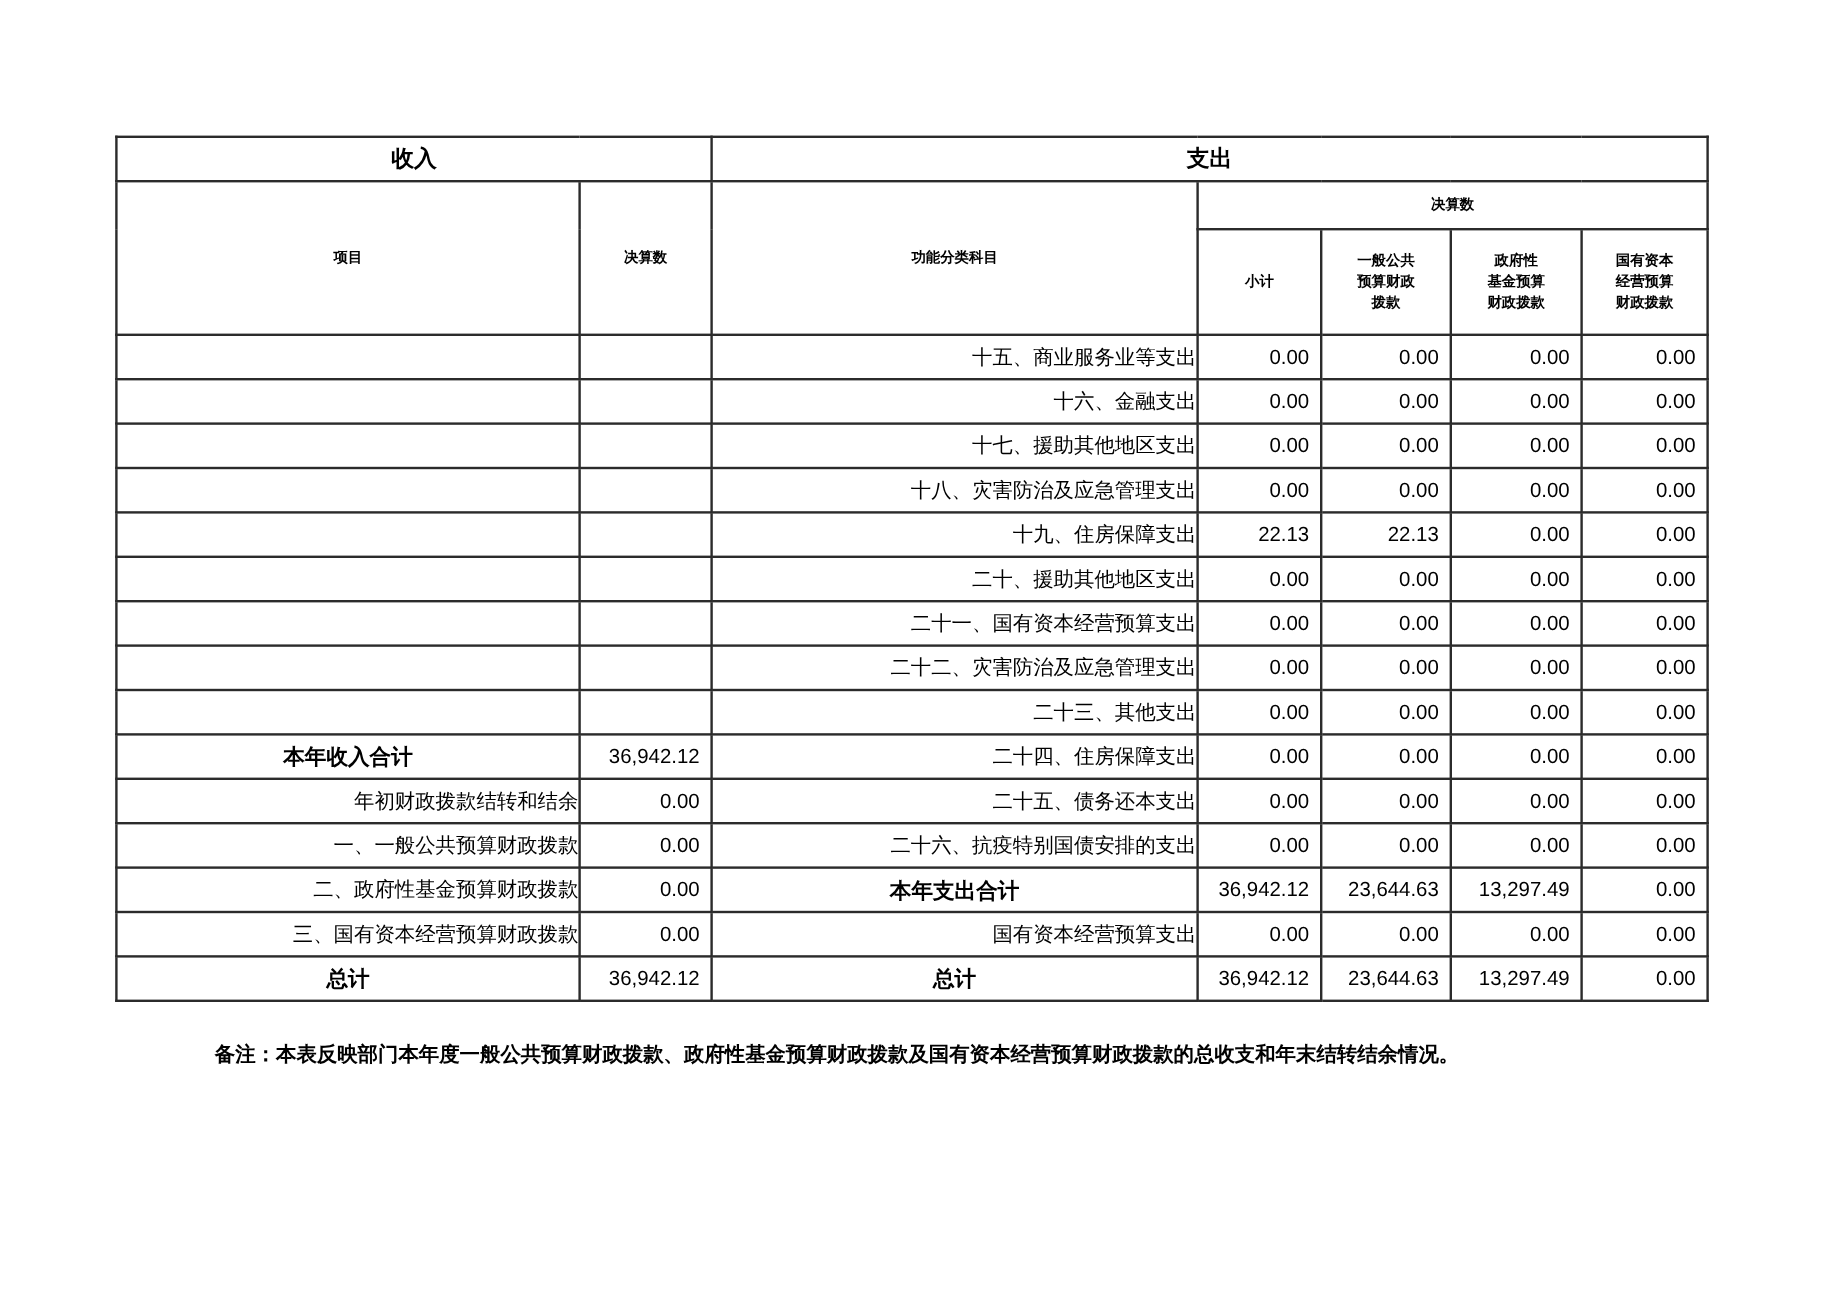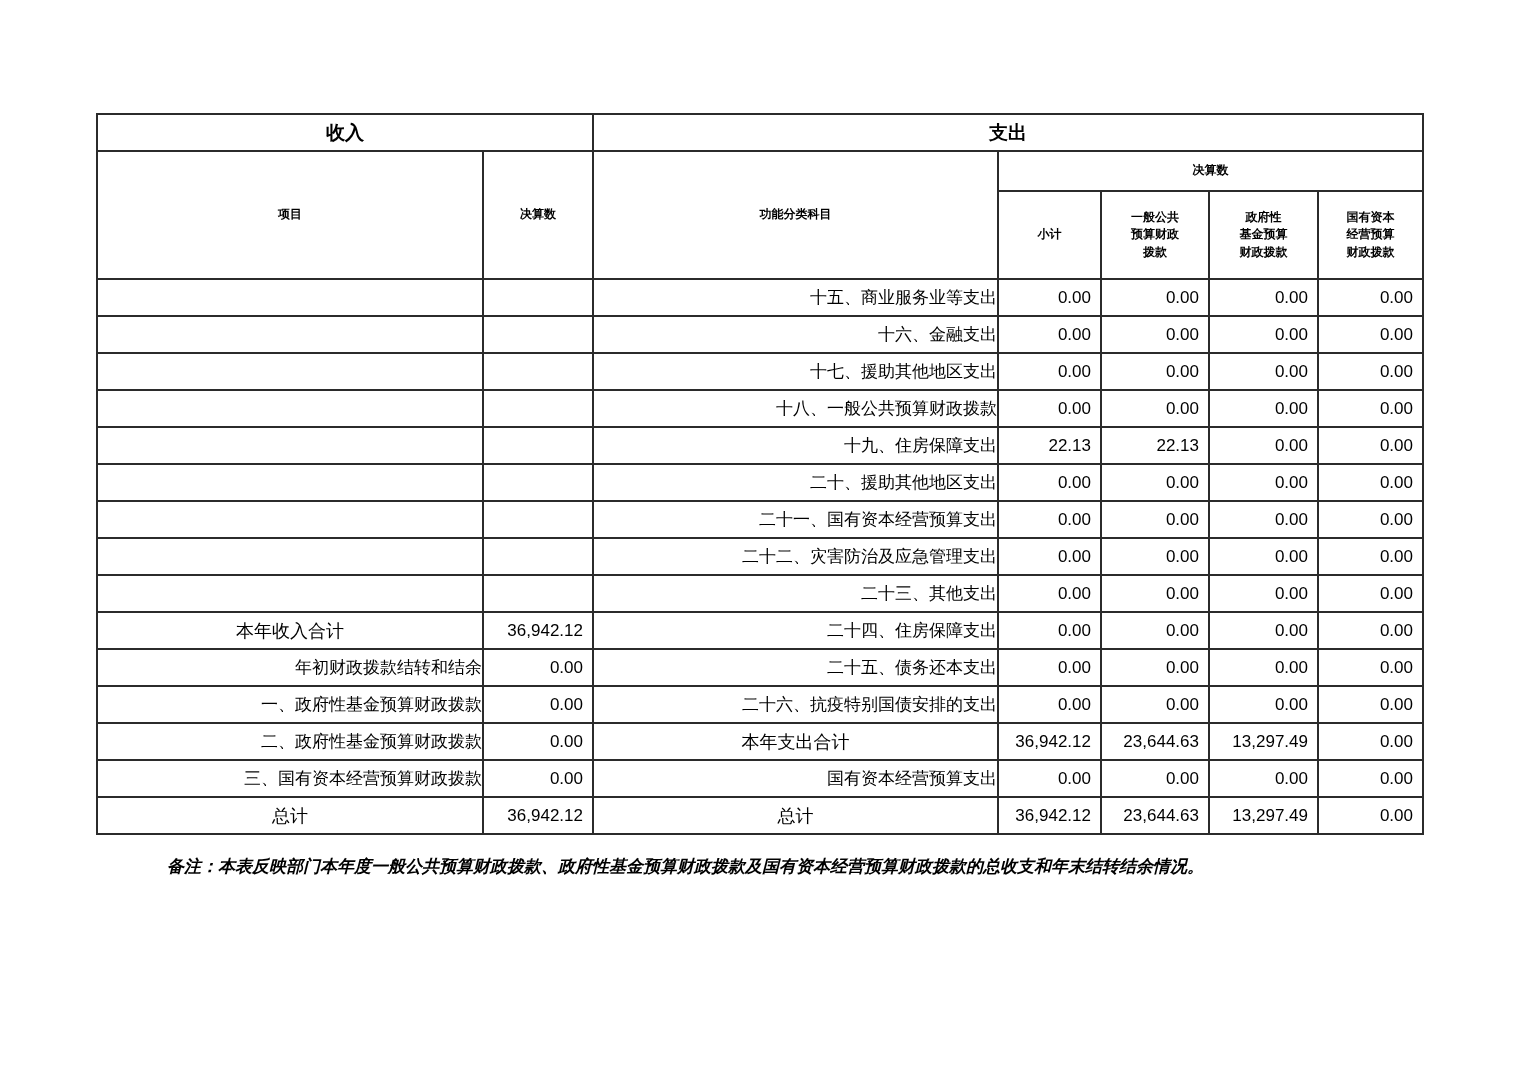--- a/index.html
+++ b/index.html
@@ -54,34 +54,33 @@
     text-align: right;
     padding-left: 10px;
   }
   td.num {
     font-family: "Liberation Sans", sans-serif;
     font-size: 17px;
     text-align: right;
     padding-right: 9px;
   }
   td.sum {
-    font-weight: normal;
+    font-weight: bold;
     text-align: center;
     padding-left: 0;
     font-size: 18px;
   }
   .note {
     position: absolute;
     left: 163px;
     top: 851px;
-    margin: 4px;
+    margin: 16px;
     font-family: "Liberation Serif", serif;
     font-size: 17px;
     font-weight: bold;
-    font-style: italic;
     color: #000000;
   }
 </style>
 </head>
 <body>
 
 <div class="page">
   <table class="fin-table">
     <colgroup>
       <col style="width:386px">
@@ -140,21 +139,21 @@
         <td class="num"></td>
         <td class="label">十七、援助其他地区支出</td>
         <td class="num">0.00</td>
         <td class="num">0.00</td>
         <td class="num">0.00</td>
         <td class="num">0.00</td>
       </tr>
       <tr>
         <td class="label"></td>
         <td class="num"></td>
-        <td class="label">十八、一般公共预算财政拨款</td>
+        <td class="label">十八、灾害防治及应急管理支出</td>
         <td class="num">0.00</td>
         <td class="num">0.00</td>
         <td class="num">0.00</td>
         <td class="num">0.00</td>
       </tr>
       <tr>
         <td class="label"></td>
         <td class="num"></td>
         <td class="label">十九、住房保障支出</td>
         <td class="num">22.13</td>
@@ -210,21 +209,21 @@
       <tr>
         <td class="label">年初财政拨款结转和结余</td>
         <td class="num">0.00</td>
         <td class="label">二十五、债务还本支出</td>
         <td class="num">0.00</td>
         <td class="num">0.00</td>
         <td class="num">0.00</td>
         <td class="num">0.00</td>
       </tr>
       <tr>
-        <td class="label">一、政府性基金预算财政拨款</td>
+        <td class="label">一、一般公共预算财政拨款</td>
         <td class="num">0.00</td>
         <td class="label">二十六、抗疫特别国债安排的支出</td>
         <td class="num">0.00</td>
         <td class="num">0.00</td>
         <td class="num">0.00</td>
         <td class="num">0.00</td>
       </tr>
       <tr>
         <td class="label">二、政府性基金预算财政拨款</td>
         <td class="num">0.00</td>

